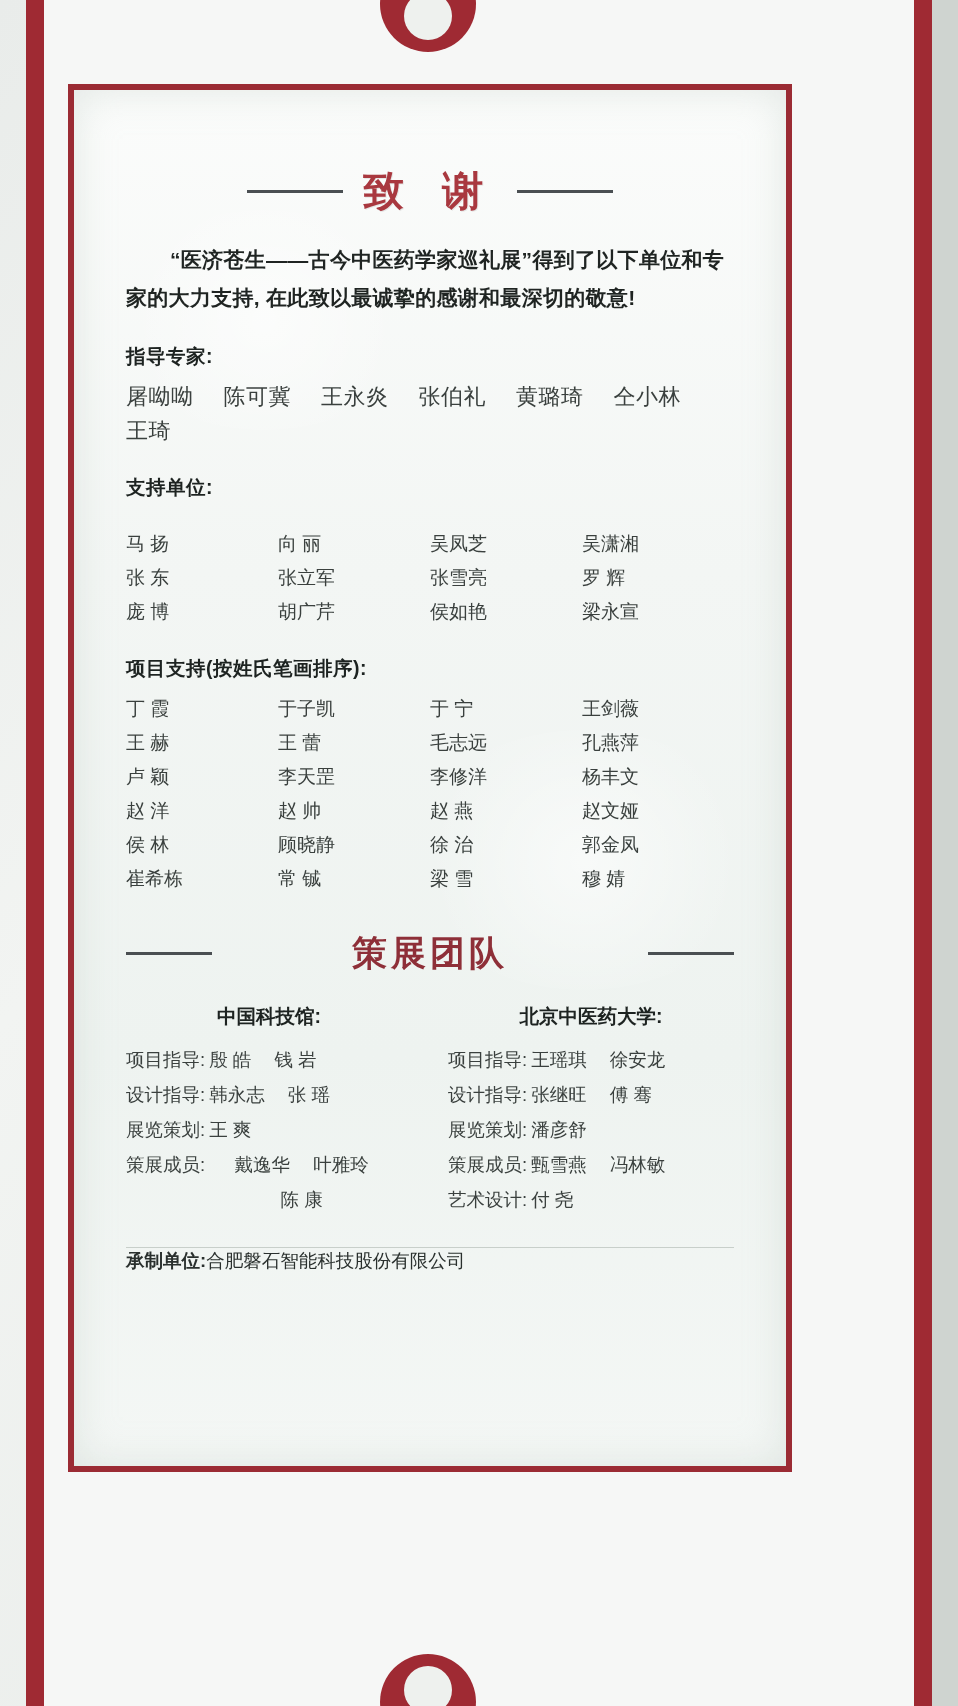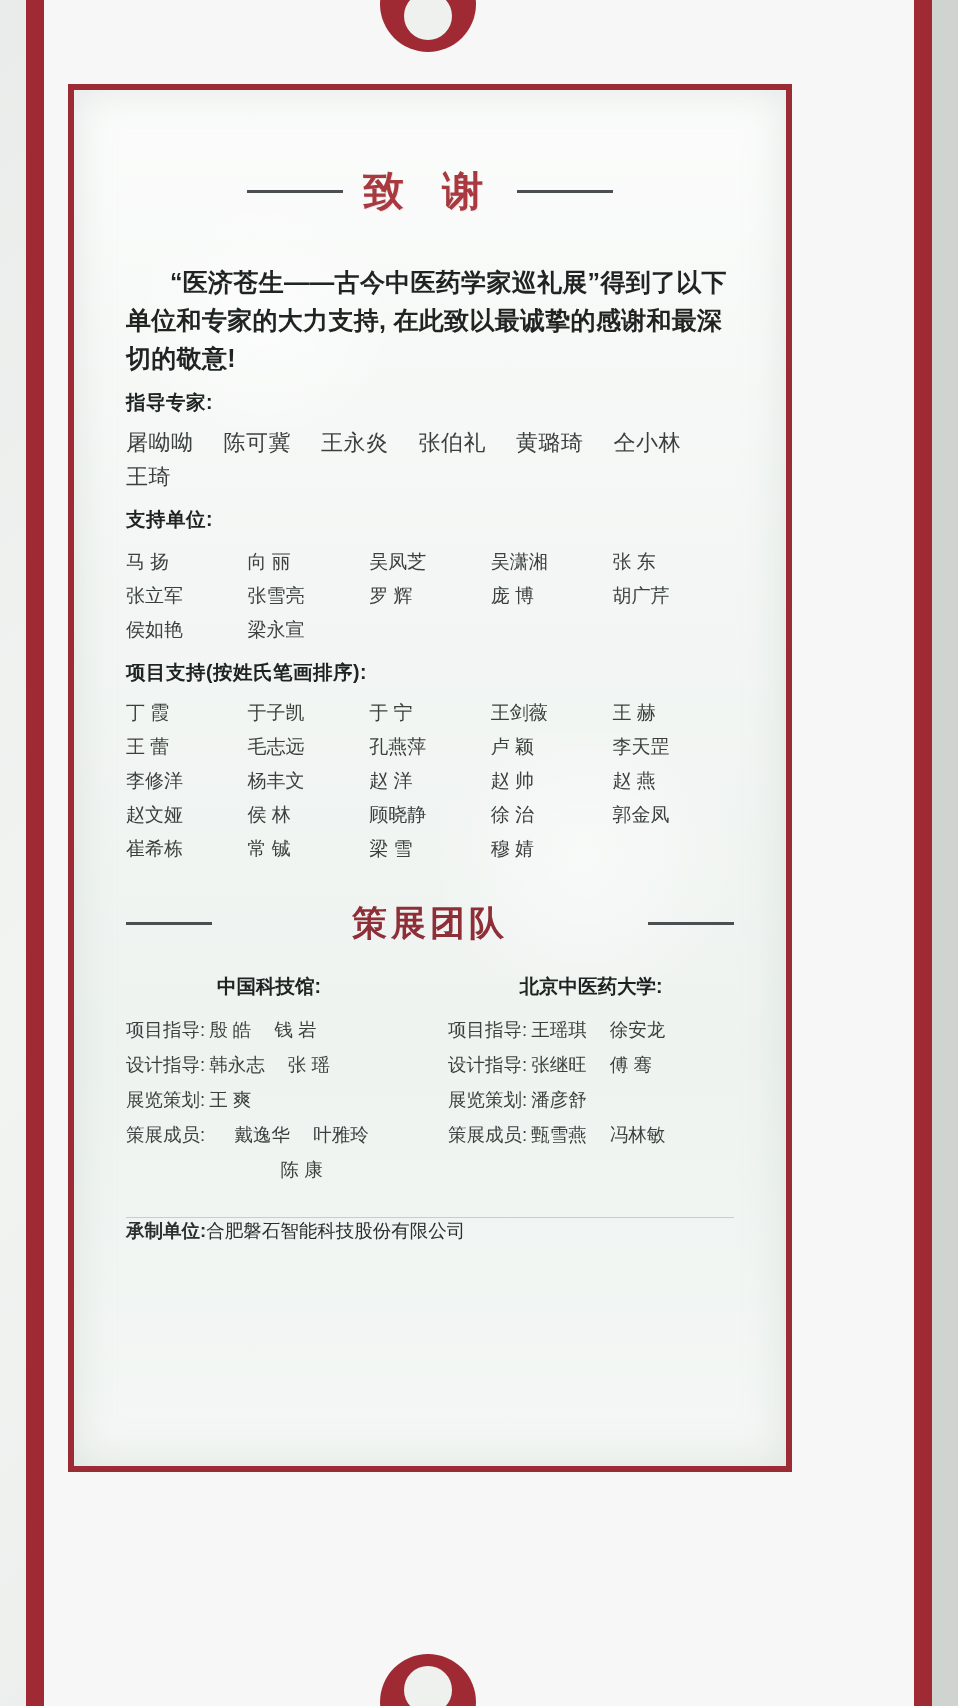--- a/index.html
+++ b/index.html
@@ -100,30 +100,30 @@
     font-family: "Liberation Serif", serif;
     font-size: 41px;
     font-weight: bold;
     letter-spacing: 14px;
     color: #a9383f;
     text-shadow: 1px 1px 0 rgba(0,0,0,.08);
   }
 
   
   .intro {
-    margin-top: 44px;
-    font-size: 25px;
+    margin-top: 22px;
+    font-size: 21px;
     line-height: 38px;
     font-weight: bold;
     color: #1f2422;
     text-indent: 44px;
     letter-spacing: .3px;
   }
 
-  .section { margin-top: 12px; }
+  .section { margin-top: 26px; }
   .sec-head {
     font-size: 19.5px;
     font-weight: bold;
     color: #1d2321;
     margin-bottom: 10px;
     letter-spacing: .5px;
   }
   .name-line {
     font-size: 22px;
     line-height: 34px;
@@ -135,21 +135,21 @@
   .name-line .nm { margin-right: 30px; white-space: pre; }
   .unit-list {
     font-size: 19px;
     line-height: 35px;
     color: #2f3533;
   }
   .unit-list div { letter-spacing: .3px; }
 
   .grid-names {
     display: grid;
-    grid-template-columns: repeat(5, 1fr);
+    grid-template-columns: repeat(4, 1fr);
     row-gap: 0px;
     font-size: 19px;
     line-height: 34px;
     color: #3a403e;
   }
   .grid-names span { white-space: pre; }
 
   
   .team-title-row {
     display: flex;
@@ -372,20 +372,26 @@
           </div>
 
           <div class="role">
             <span class="rl">策展成员:</span>
             <span class="vals">
               <span>甄雪燕</span>
               <span>冯林敏</span>
             </span>
           </div>
 
+          <div class="role">
+            <span class="rl">艺术设计:</span>
+            <span class="vals">
+              <span>付 尧</span>
+            </span>
+          </div>
         </div>
 
       </div>
 
       <div class="footer">
         <b>承制单位:</b><span>合肥磐石智能科技股份有限公司</span>
       </div>
 
     </div>
   </div>

